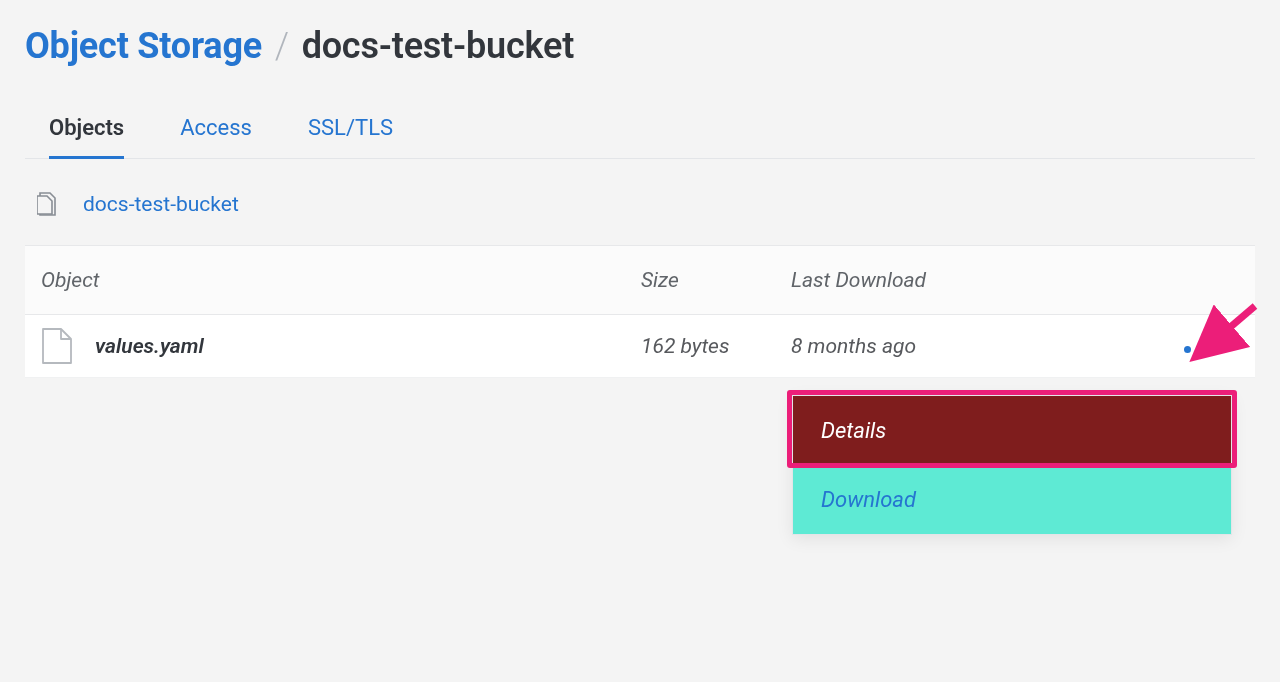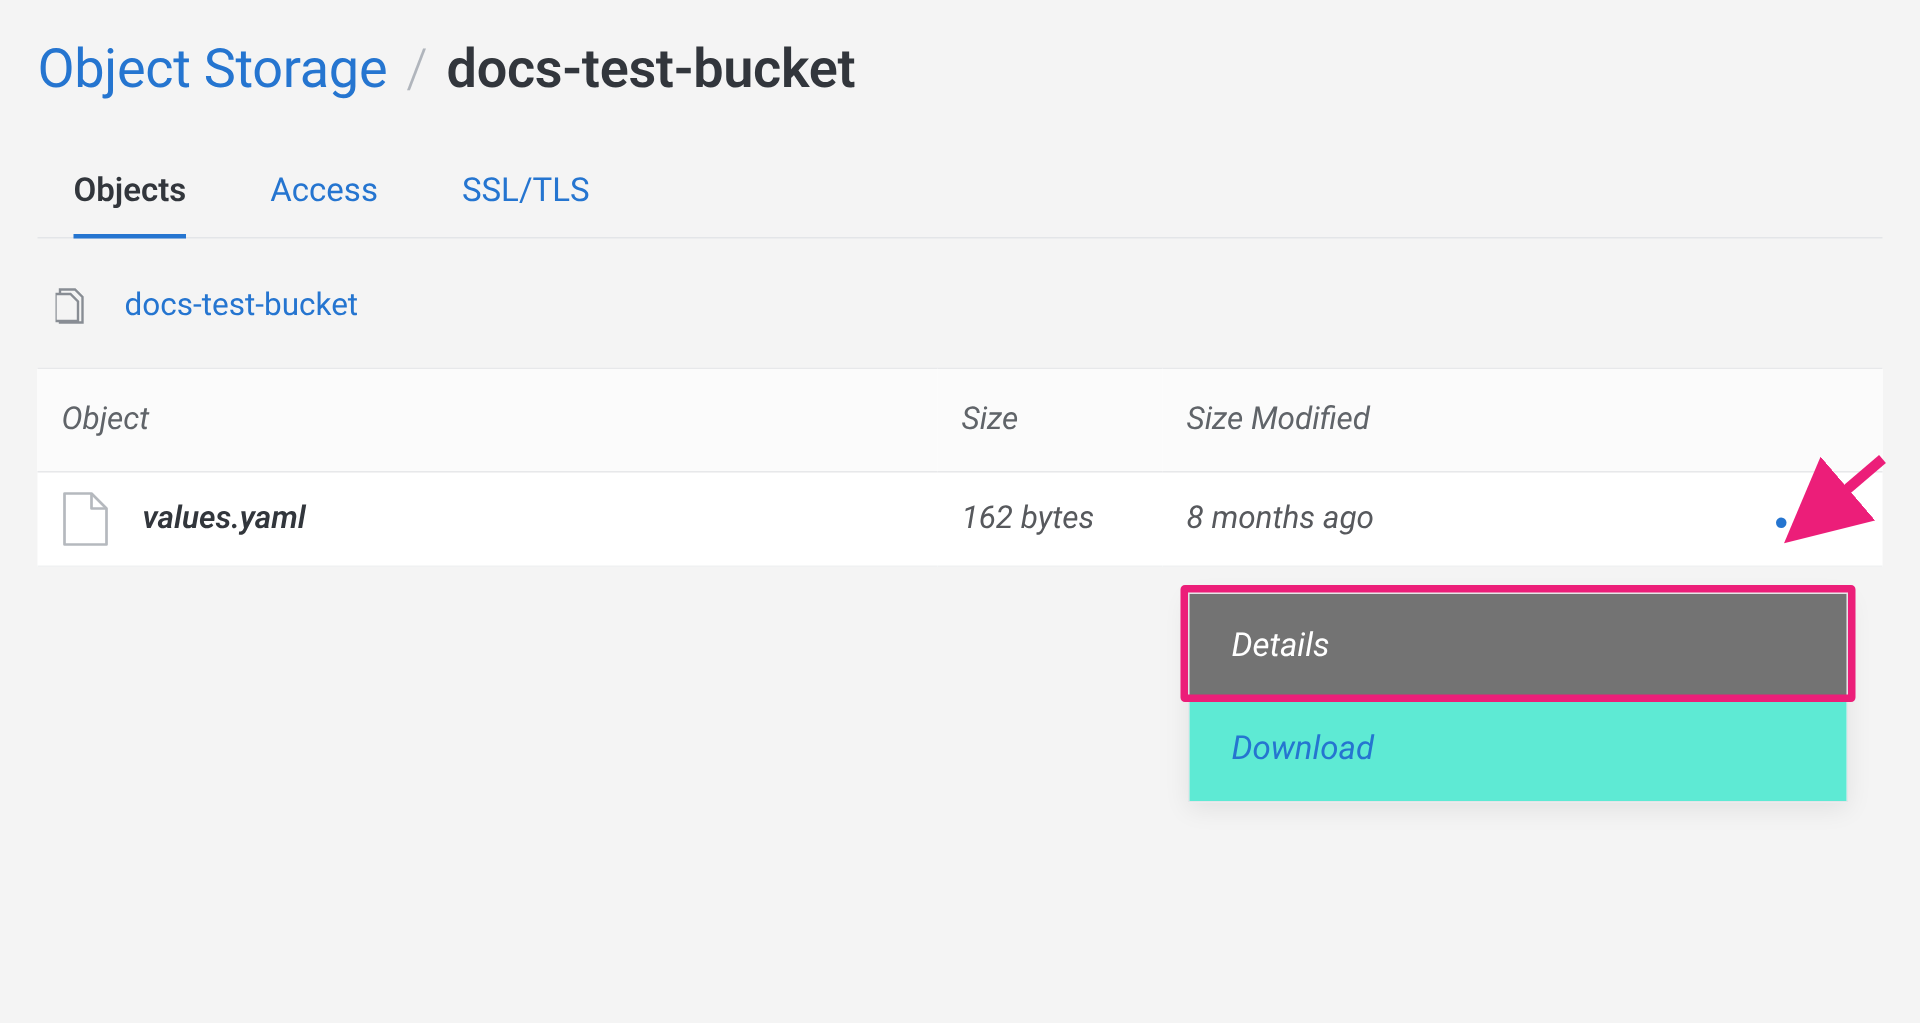--- a/index.html
+++ b/index.html
@@ -16,21 +16,21 @@
     }
     
     .page-title {
       font-size: 36px;
       font-weight: 400;
       letter-spacing: -0.2px;
       margin-bottom: 48px;
     }
     .page-title .link {
       color: #2575d0;
-      font-weight: 400;
+      font-weight: 700;
       margin-top: 24px;
     }
     .page-title .sep {
       color: #b0b5bc;
       padding: 0 4px;
       font-weight: 300;
     }
     .page-title .current {
       color: #32363c;
       font-weight: 600;
@@ -131,21 +131,21 @@
       z-index: 10;
     }
     .menu-item {
       padding: 22px 28px;
       font-size: 22px;
       color: #2575d0;
       cursor: pointer;
       background: #5eead4;
     }
     .menu-item.active {
-      background: #737373;
+      background: #7f1d1d;
       color: #fff;
     }
     
     .highlight-box {
       position: absolute;
       border: 5px solid #ec1e79;
       pointer-events: none;
       z-index: 20;
       border-radius: 3px;
     }
@@ -183,21 +183,21 @@
     </span>
     <span class="bucket-link">docs-test-bucket</span>
   </div>
 
   <div style="position:relative;font-style:italic;">
   <table class="obj-table">
     <thead>
       <tr>
         <th>Object</th>
         <th>Size</th>
-        <th>Size Modified</th>
+        <th>Last Download</th>
         <th></th>
       </tr>
     </thead>
     <tbody>
       <tr>
         <td>
           <div class="name-cell">
             <span class="file-icon">
               <svg width="32" height="38" viewBox="0 0 32 38" fill="none">
                 <path d="M2 2 H20 L30 12 V36 H2 Z" stroke="currentColor" stroke-width="1.8" fill="none" stroke-linejoin="round"></path>

